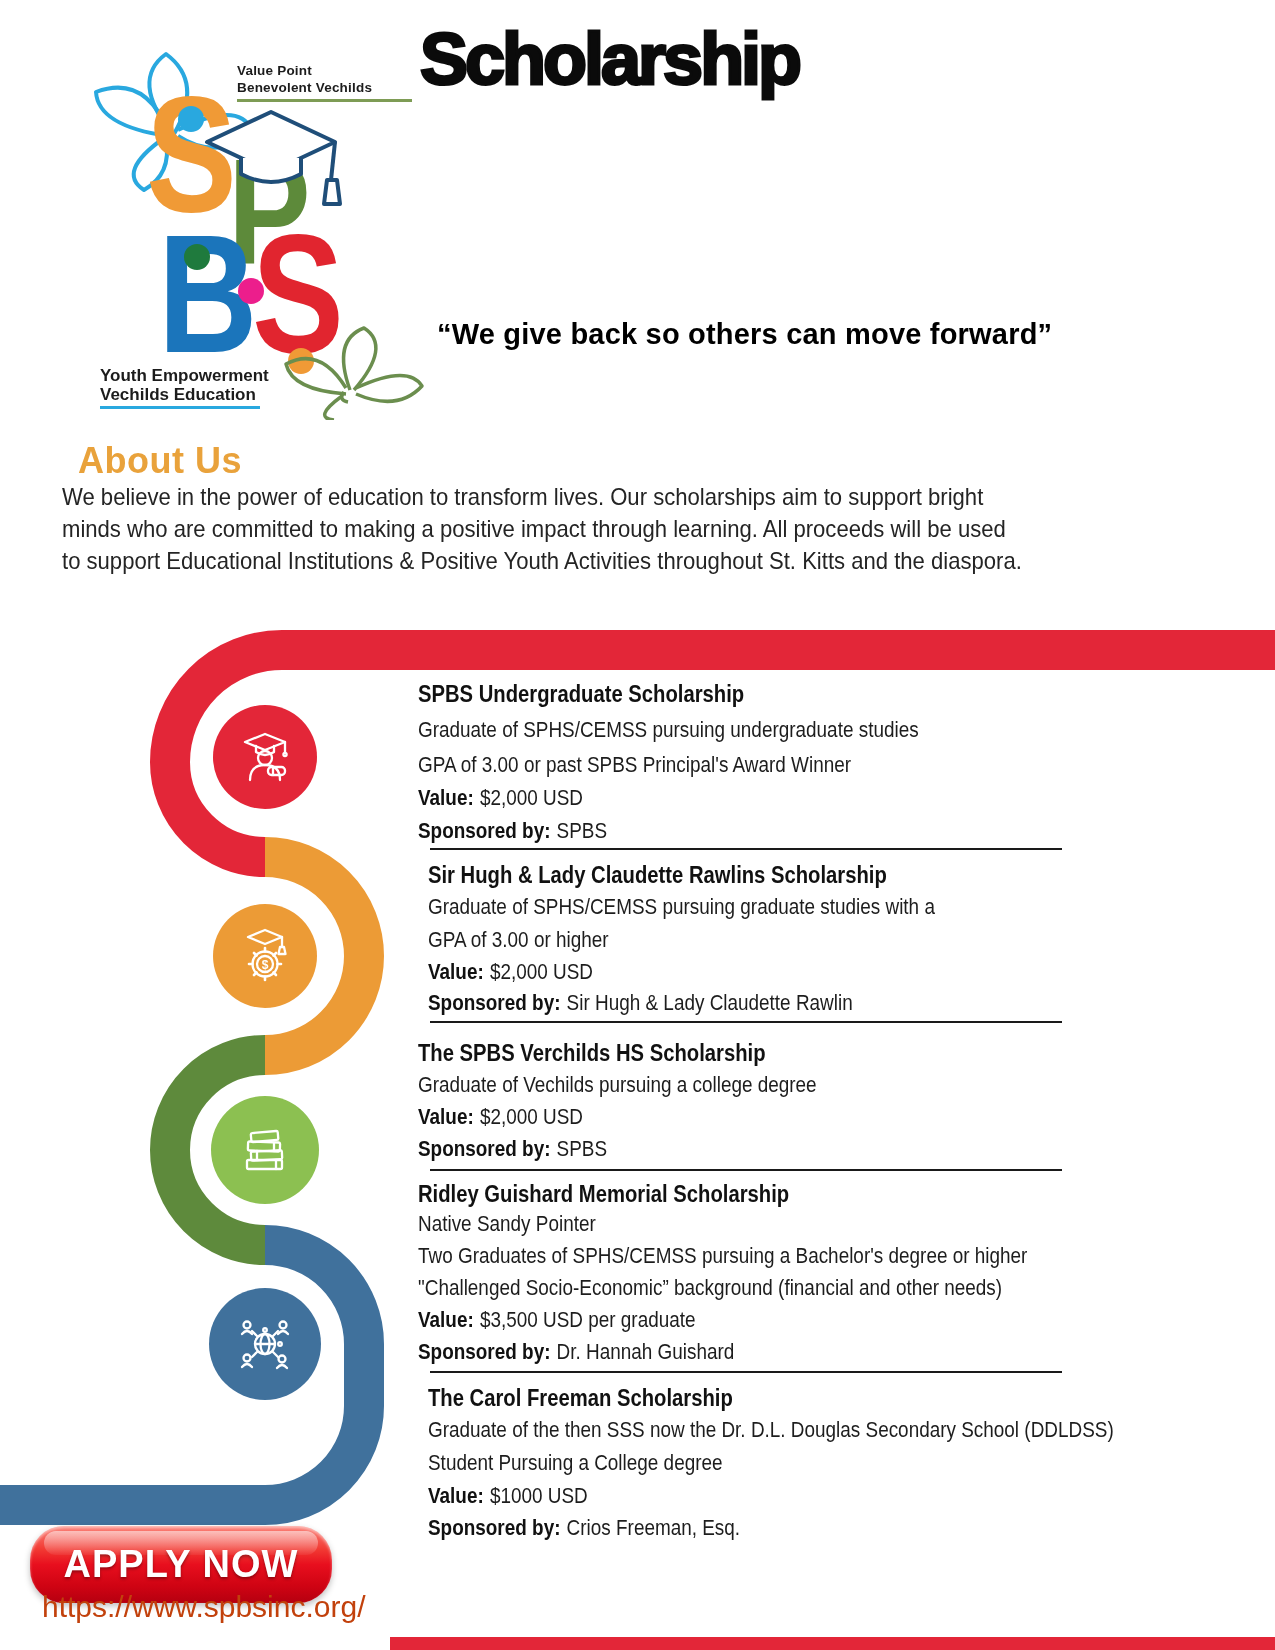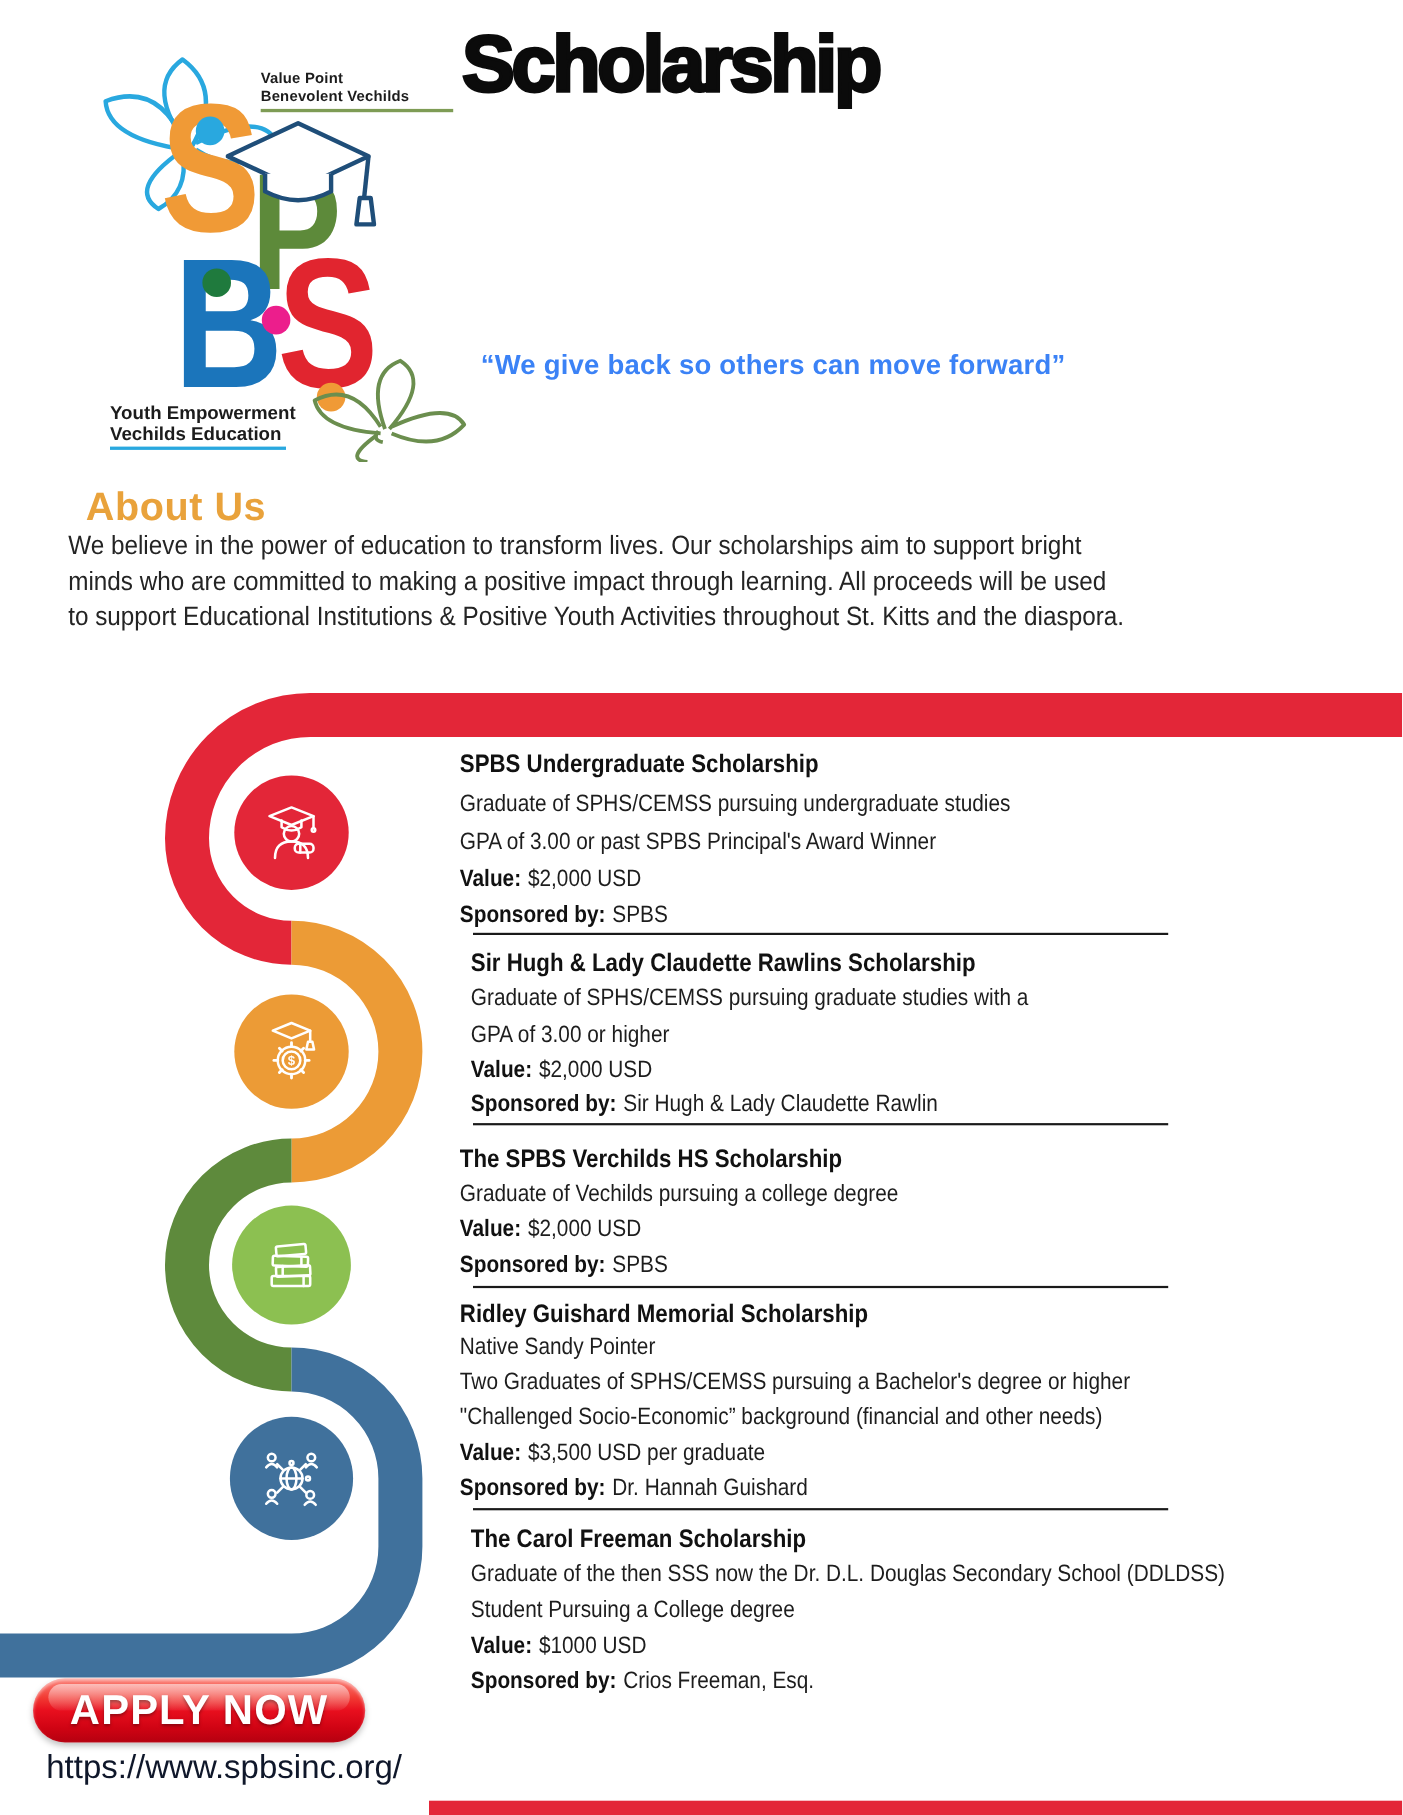--- a/index.html
+++ b/index.html
@@ -18,41 +18,41 @@
   .dot{border-radius:50%;width:26px;height:26px;}
   .dot-blue{left:118px;top:68px;background:#29A8DF;}
   .dot-green{left:124px;top:206px;background:#1F7A3D;}
   .dot-magenta{left:178px;top:240px;background:#EC1E8C;}
   .dot-orange{left:228px;top:310px;background:#F09A36;}
   .motto{left:40px;top:328px;font-size:17px;font-weight:bold;line-height:19px;color:#1c1c1c;}
   .motto-underline{left:40px;top:368px;width:160px;height:3px;background:#29A8DF;}
   .main-title{left:420px;font-size:72px;font-weight:800;line-height:1;color:#0b0b0b;
               letter-spacing:-3px;-webkit-text-stroke:3px #0b0b0b;}
   .title1{top:23px;} .title2{top:166px;}
-  .quote{left:437px;top:318px;font-size:25px;font-weight:bold;color:#3b82f6;letter-spacing:.2px;}
+  .quote{left:437px;top:318px;font-size:29px;font-weight:bold;color:#000000;letter-spacing:.2px;}
   
   .about-head{left:62px;top:440px;font-size:36px;font-weight:bold;color:var(--accent-gold);letter-spacing:.5px;margin-left:16px;}
   .about-line{left:62px;font-size:24px;color:#242424;white-space:nowrap;transform:scaleX(.92);transform-origin:0 0;}
   
   .rail{left:0;top:0;pointer-events:none;}
   .sec-title{font-size:23px;font-weight:bold;color:#111;white-space:nowrap;transform:scaleX(.88);transform-origin:0 0;}
   .sec-line{font-size:21.5px;color:#1d1d1d;white-space:nowrap;transform:scaleX(.88);transform-origin:0 0;}
   .kv{display:flex;gap:7px;font-size:21.5px;white-space:nowrap;transform:scaleX(.88);transform-origin:0 0;}
   .kv b{font-weight:bold;color:#111;}
   .sep{height:2px;background:#1a1a1a;left:430px;width:632px;}
   
-  .apply-btn{left:30px;top:1526px;width:302px;height:58px;border-radius:34px;
+  .apply-btn{left:30px;top:1526px;width:302px;height:77px;border-radius:34px;
      background:linear-gradient(180deg,#fb8178 0%,#f23a33 30%,#e80f1e 50%,#cf0313 78%,#b50010 100%);
      box-shadow:0 3px 6px rgba(0,0,0,.25), inset 0 2px 3px rgba(255,255,255,.5);
      display:flex;align-items:center;justify-content:center;cursor:pointer;}
   .apply-btn::before{content:"";position:absolute;left:14px;right:14px;top:5px;height:24px;
      border-radius:20px;background:linear-gradient(180deg,rgba(255,255,255,.55),rgba(255,255,255,.05));}
   .apply-label{position:relative;color:#fff;font-size:38px;font-weight:800;letter-spacing:1px;
      text-shadow:0 2px 3px rgba(0,0,0,.35);}
-  .site-url{left:42px;top:1590px;font-size:30px;color:#0f172a;text-decoration:none;}
+  .site-url{left:42px;top:1590px;font-size:30px;color:#c2410c;text-decoration:none;}
   .bottom-bar{left:390px;top:1637px;width:885px;height:13px;background:var(--path-red);}
   
   .st-red{stroke:var(--path-red);}  .st-orange{stroke:var(--path-orange);}
   .st-green{stroke:var(--path-green);} .st-blue{stroke:var(--path-blue);}
   .f-red{fill:var(--path-red);} .f-orange{fill:var(--path-orange);}
   .f-lgreen{fill:var(--circle-green);} .f-blue{fill:var(--path-blue);}
   .icon-stroke{stroke:#fff;fill:none;stroke-width:2.3;stroke-linecap:round;stroke-linejoin:round;}
 </style>
 </head>
 <body>

